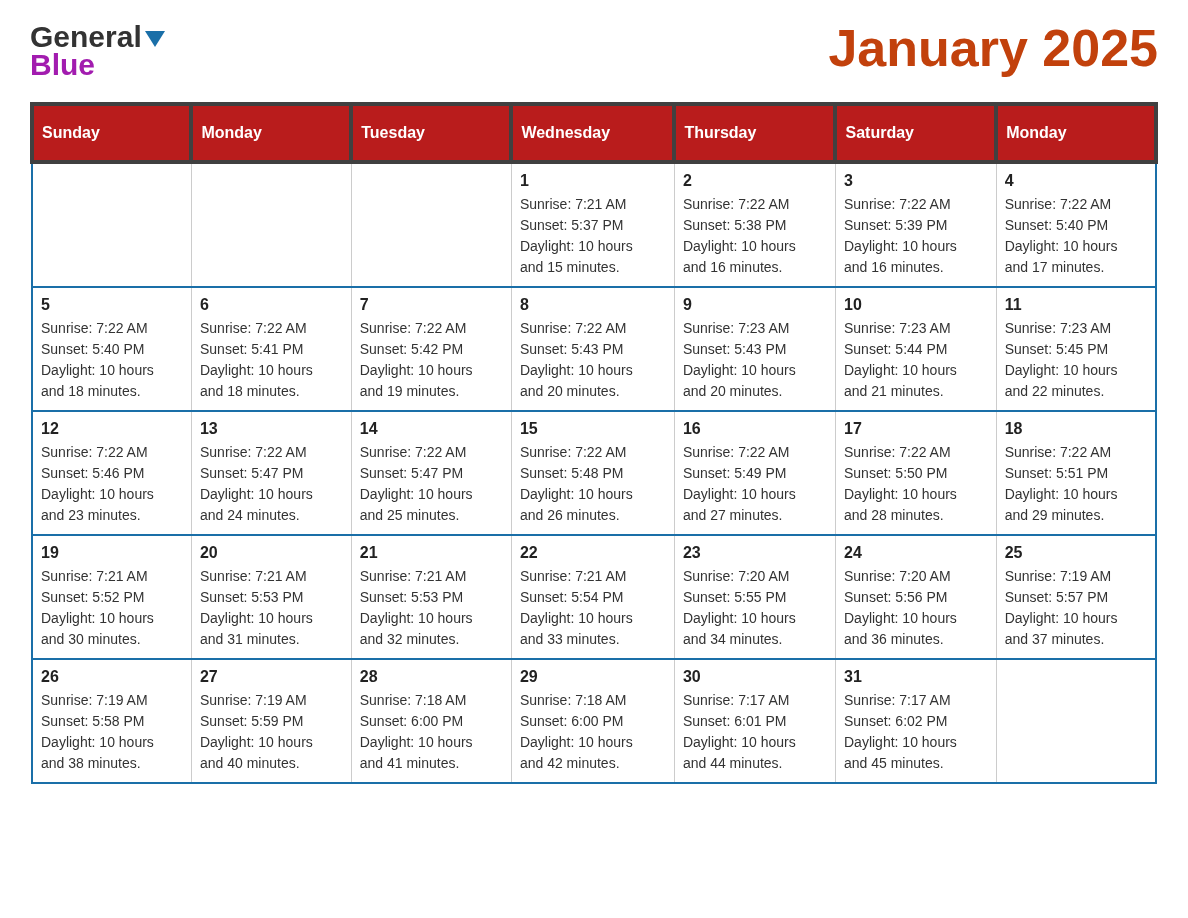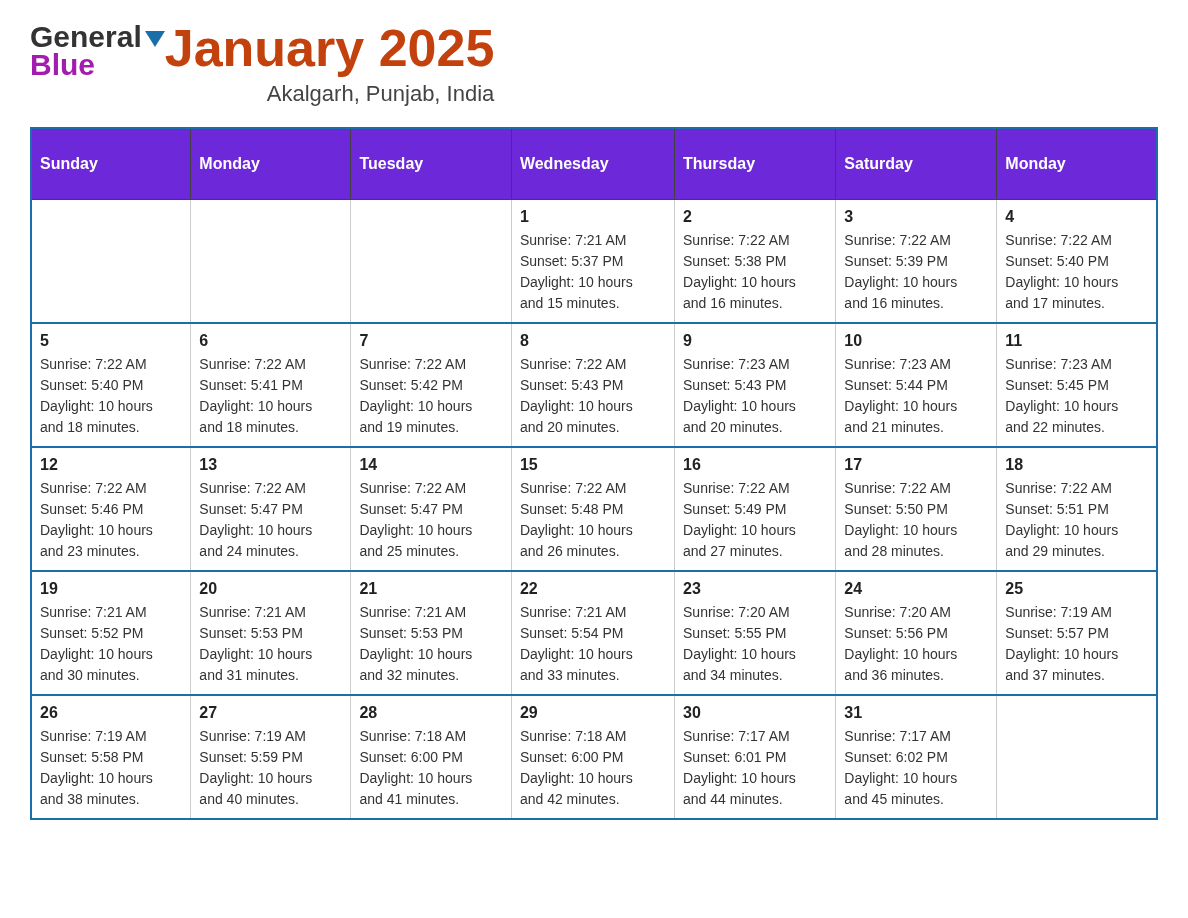--- a/index.html
+++ b/index.html
@@ -5,21 +5,21 @@
     * { margin: 0; padding: 0; box-sizing: border-box; }
     body {
       font-family: Arial, sans-serif;
       background: #fff;
       width: 1188px;
       min-height: 918px;
       padding: 20px 30px;
     }
     .header {
       display: flex;
-      justify-content: flex-start;
+      justify-content: space-between;
       align-items: flex-start;
       margin-bottom: 20px;
     }
     .logo {
       display: flex;
       flex-direction: column;
       align-items: flex-start;
     }
     .title-section {
       text-align: right;
@@ -34,27 +34,27 @@
       font-size: 22px;
       color: #444;
       margin-top: 4px;
     }
     .calendar {
       width: 100%;
       border-collapse: collapse;
       border: 2px solid #1a6fa8;
     }
     .calendar th {
-      background-color: #6d28d9;
+      background-color: #b91c1c;
       color: #fff;
       font-size: 16px;
       font-weight: bold;
-      padding: 26px 8px;
+      padding: 18px 8px;
       text-align: left;
-      border: 1px solid #404040;
+      border: 4px solid #404040;
     }
     .calendar td {
       vertical-align: top;
       padding: 8px;
       border: 1px solid #ccc;
       width: 170px;
       min-height: 100px;
       font-size: 13px;
       color: #333;
     }
@@ -85,21 +85,20 @@
 <div class="header">
   <div class="logo">
     <div style="display:flex; align-items:center;">
       <span style="font-size:30px; font-weight:bold; color:#333;">General</span>
       <span style="display:inline-block; width:0; height:0; border-left:10px solid transparent; border-right:10px solid transparent; border-top:16px solid #1a6fa8; margin-left:3px; margin-top:4px;"></span>
     </div>
     <div style="font-size:30px; font-weight:bold; color:#a21caf; margin-top:-6px; margin-left:0;">Blue</div>
   </div>
   <div class="title-section">
     <div class="month-title">January 2025</div>
-    <div class="location">Akalgarh, Punjab, India</div>
   </div>
 </div>
 
 <table class="calendar">
   <thead>
     <tr>
       <th>Sunday</th>
       <th>Monday</th>
       <th>Tuesday</th>
       <th>Wednesday</th>

